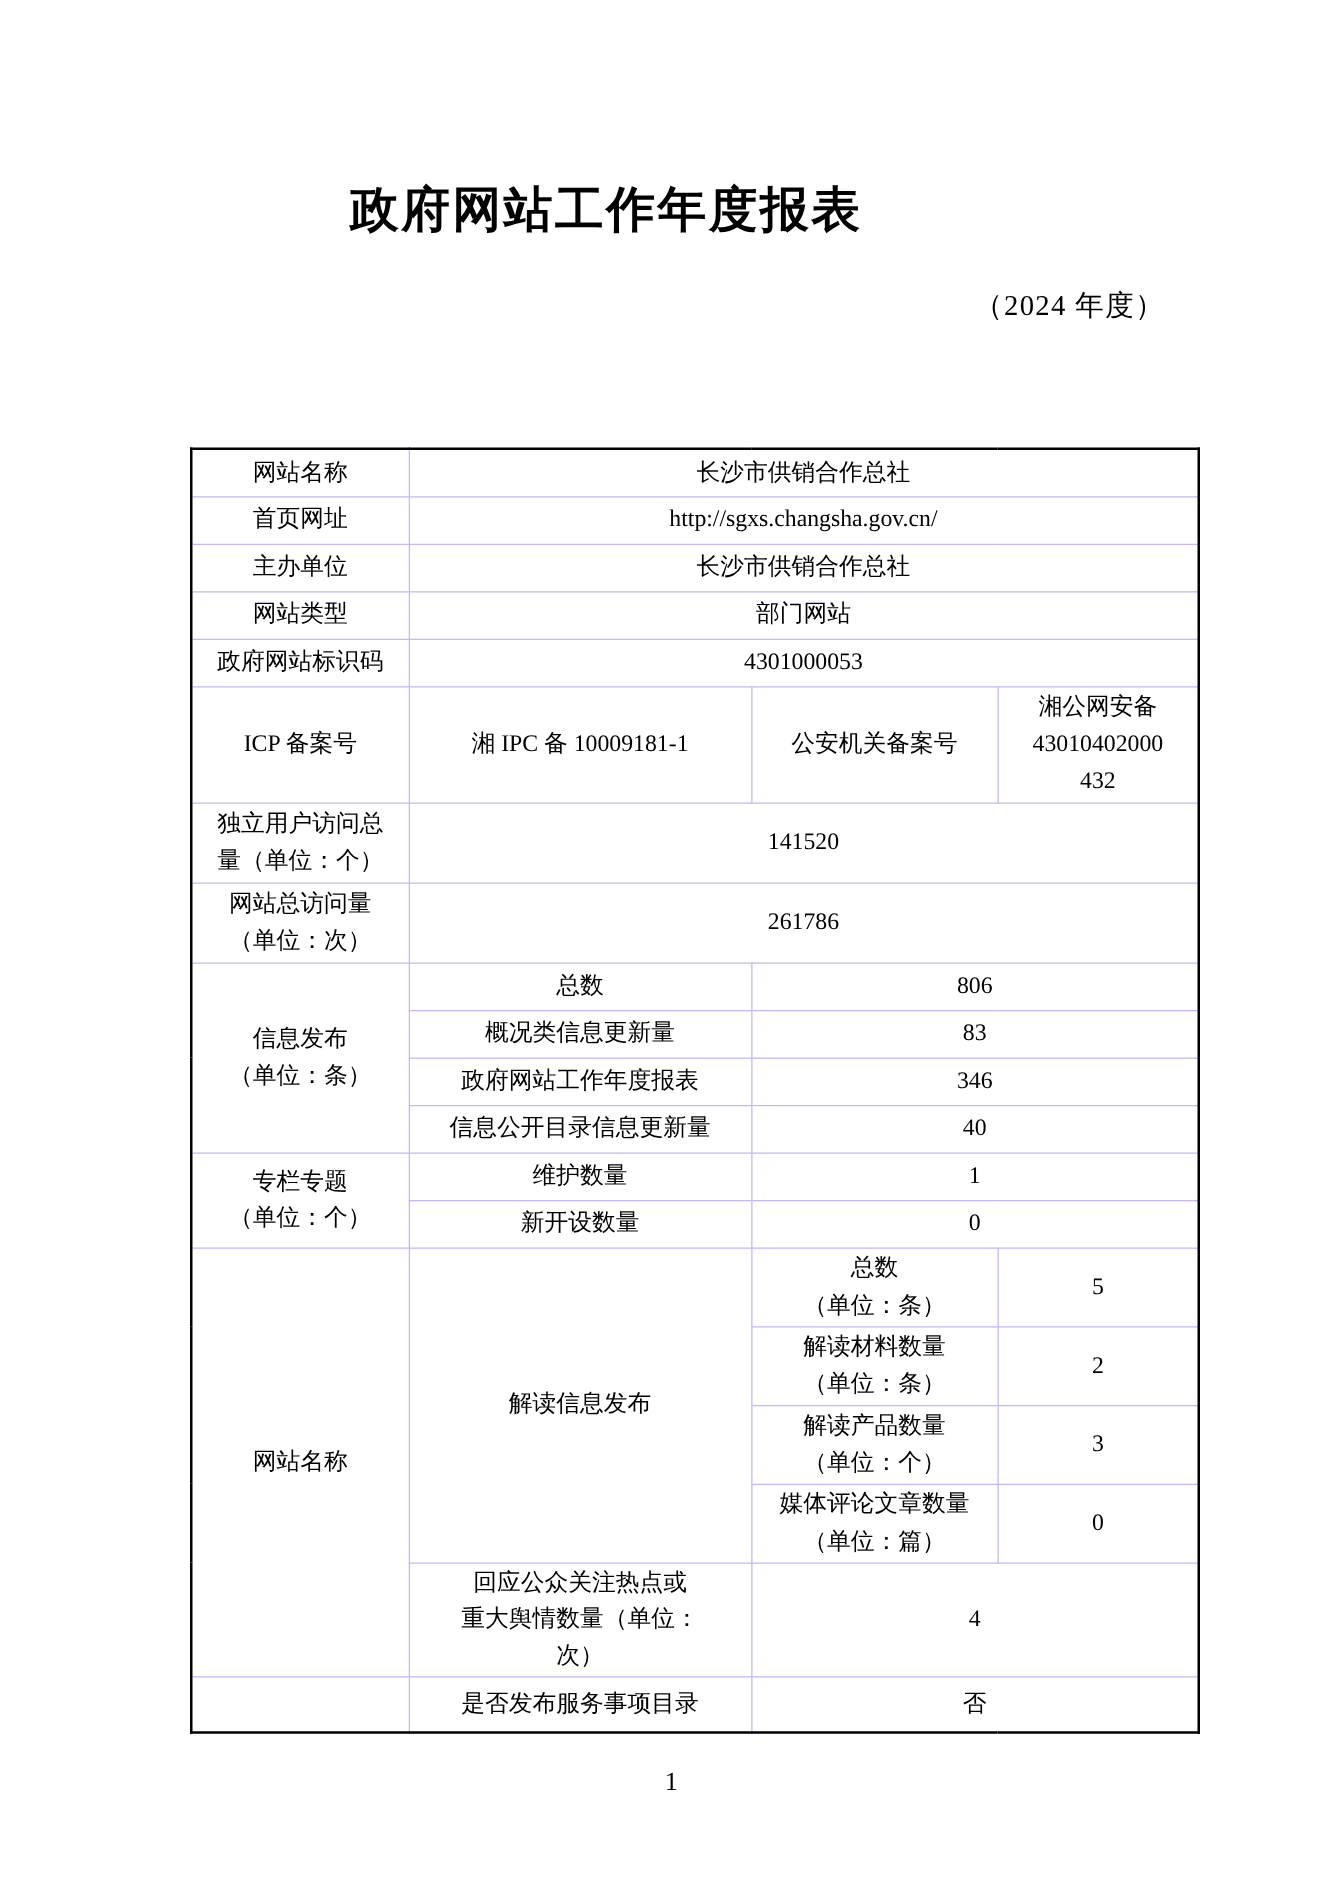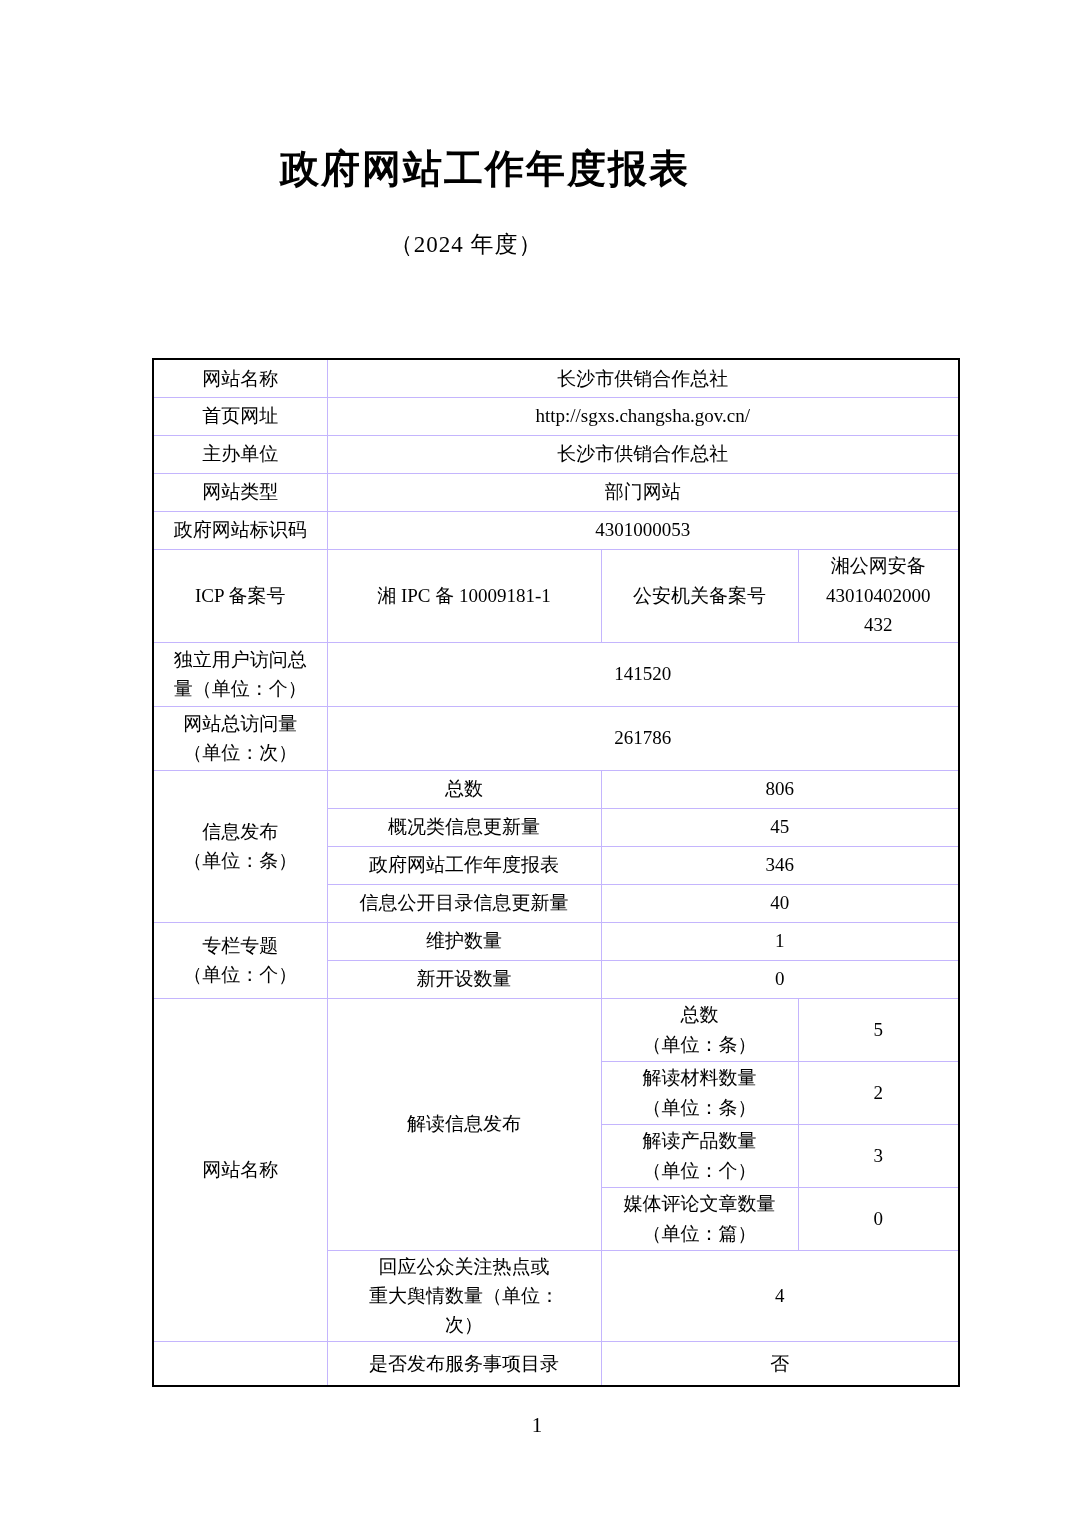--- a/index.html
+++ b/index.html
@@ -26,21 +26,21 @@
     font-weight: bold;
     font-size: 39px;
     letter-spacing: 2px;
     line-height: 1.2;
   }
   .doc-subtitle {
     position: absolute;
     top: 229px;
     left: 0;
     width: 932px;
-    text-align: center;
+    text-align: right;
     font-size: 23px;
     letter-spacing: 1px;
   }
   .filing-unit {
     position: absolute;
     top: 324px;
     left: 152px;
     font-family: "Liberation Sans", sans-serif;
     font-weight: bold;
     font-size: 21px;
@@ -134,21 +134,21 @@
         <td colspan="3">261786</td>
       </tr>
       <tr class="h38">
         <td rowspan="4">信息发布
 （单位：条）</td>
         <td>总数</td>
         <td colspan="2">806</td>
       </tr>
       <tr class="h38">
         <td>概况类信息更新量</td>
-        <td colspan="2">45</td>
+        <td colspan="2">83</td>
       </tr>
       <tr class="h38">
         <td>政府网站工作年度报表</td>
         <td colspan="2">346</td>
       </tr>
       <tr class="h38">
         <td>信息公开目录信息更新量</td>
         <td colspan="2">40</td>
       </tr>
       <tr class="h38">

